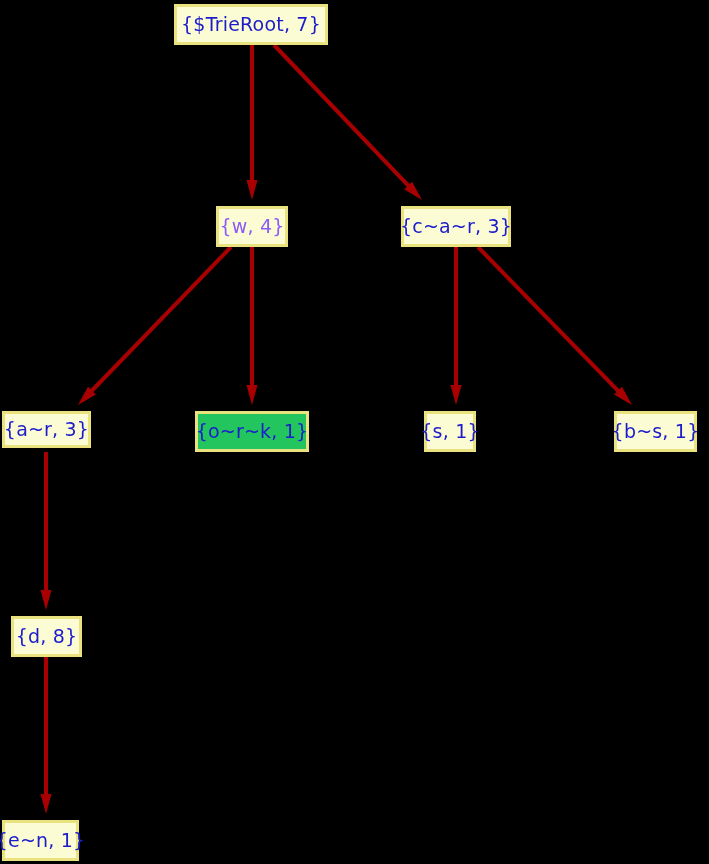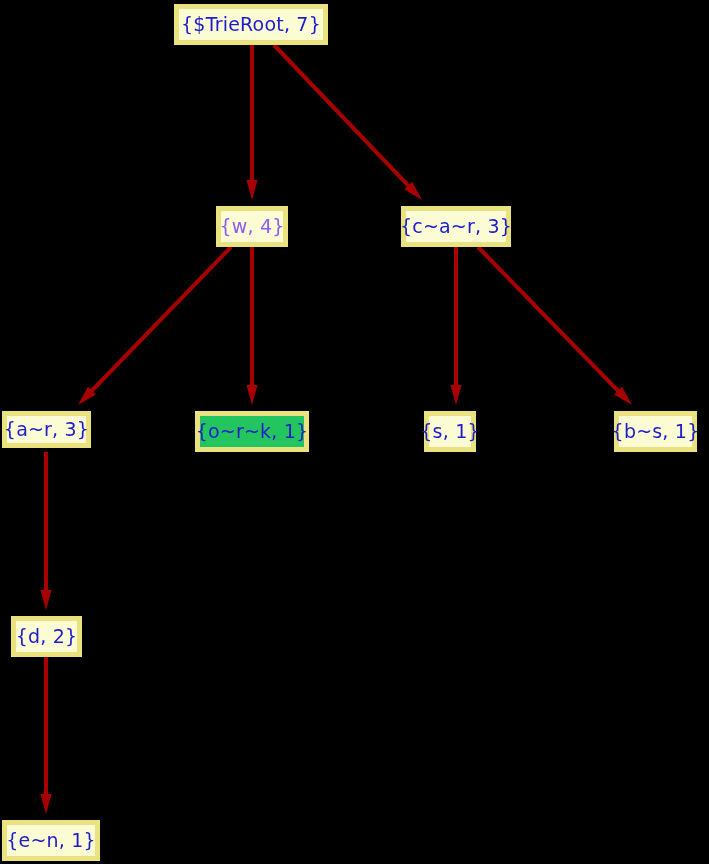--- a/index.html
+++ b/index.html
@@ -20,21 +20,21 @@
     position: absolute;
     left: 0;
     top: 0;
     width: 709px;
     height: 864px;
   }
   .node {
     position: absolute;
     box-sizing: border-box;
     background: #fcfcd4;
-    border: 5px solid #a16207;
+    border: 3px solid #a16207;
     display: flex;
     align-items: center;
     justify-content: center;
     white-space: nowrap;
   }
   .node-label {
     color: #1c1ccc;
     font-size: 19px;
     line-height: 1;
     letter-spacing: 0.2px;
@@ -80,20 +80,20 @@
       <div class="node" style="left: 195px; top: 411px; width: 114px; height: 41px; background: #22c55e; border-color: rgb(233, 226, 126);">
         <span class="node-label" style="color: rgb(28, 28, 204);">{o~r~k, 1}</span>
       </div>
       <div class="node" style="left: 424px; top: 411px; width: 52px; height: 41px; background: rgb(252, 252, 212); border-color: rgb(233, 226, 126);">
         <span class="node-label" style="color: rgb(28, 28, 204);">{s, 1}</span>
       </div>
       <div class="node" style="left: 614px; top: 411px; width: 83px; height: 41px; background: rgb(252, 252, 212); border-color: rgb(233, 226, 126);">
         <span class="node-label" style="color: rgb(28, 28, 204);">{b~s, 1}</span>
       </div>
       <div class="node" style="left: 11px; top: 616px; width: 71px; height: 41px; background: rgb(252, 252, 212); border-color: rgb(233, 226, 126);">
-        <span class="node-label" style="color: rgb(28, 28, 204);">{d, 2}</span>
+        <span class="node-label" style="color: rgb(28, 28, 204);">{d, 8}</span>
       </div>
-      <div class="node" style="left: 2px; top: 820px; width: 98px; height: 41px; background: rgb(252, 252, 212); border-color: rgb(233, 226, 126);">
+      <div class="node" style="left: 2px; top: 820px; width: 77px; height: 41px; background: rgb(252, 252, 212); border-color: rgb(233, 226, 126);">
         <span class="node-label" style="color: rgb(28, 28, 204);">{e~n, 1}</span>
       </div>
     </div>
 
 </div>
 
 </body></html>

